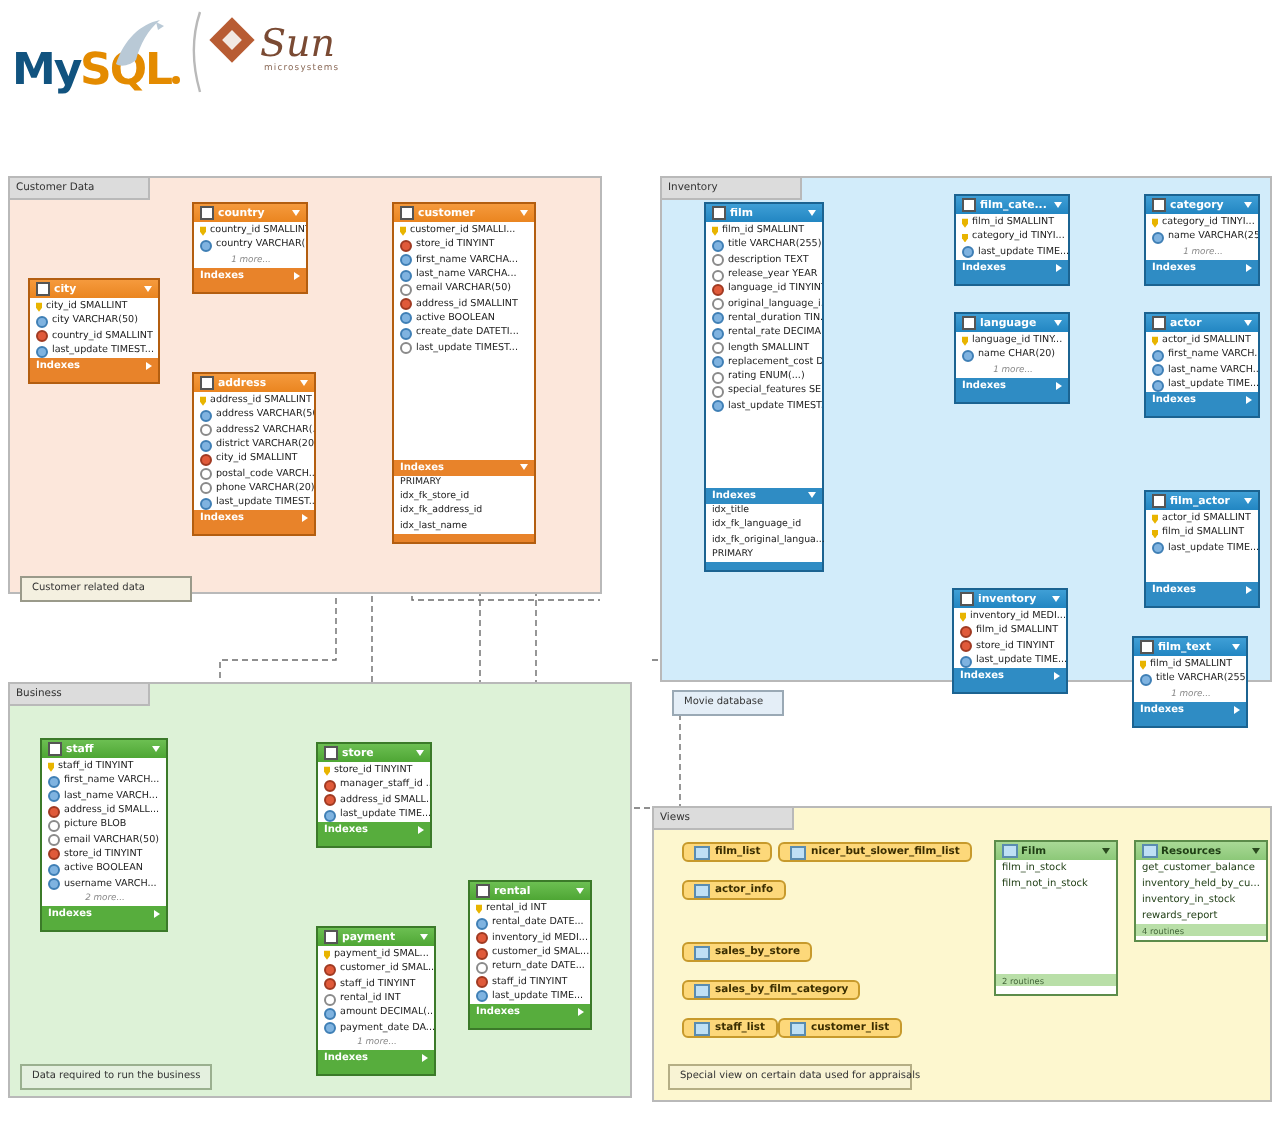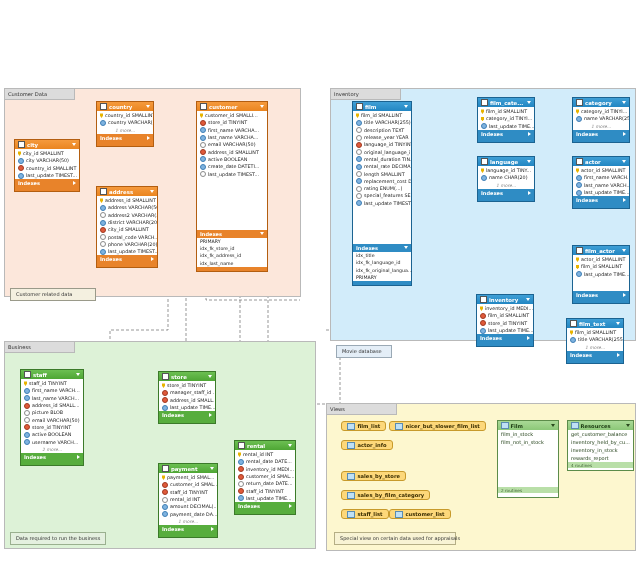--- a/index.html
+++ b/index.html
@@ -106,20 +106,38 @@
   .caret.dark{border-top-color:#2a4a1e;}
 
   
   .conn{position:absolute;pointer-events:none;left:0;top:0;}
 </style>
 </head>
 <body>
 
 <div class="canvas">
 
+  <div class="logo">
+    <svg width="180" height="48" viewBox="0 0 180 48">
+      <g fill="#11537f" font-family="DejaVu Sans, sans-serif" font-weight="bold">
+        <text x="2" y="40" font-size="22" letter-spacing="-1">My</text>
+        <text x="36" y="40" font-size="22" fill="#e48b00" letter-spacing="-1">SQL</text>
+        <circle cx="84" cy="38" r="2" fill="#e48b00"></circle>
+      </g>
+      <path d="M54 30 C58 18 66 10 76 8 C70 13 66 20 64 28 C62 30 57 32 54 30 Z" fill="#b9c9d6"></path>
+      <path d="M74 9 l4 2 -3 2 z" fill="#b9c9d6"></path>
+      <path d="M96 4 C92 16 92 30 96 44" stroke="#b9b9b9" stroke-width="1.2" fill="none"></path>
+      <g transform="translate(104,10)">
+        <rect x="0" y="0" width="16" height="16" fill="#b85c33" transform="rotate(45 8 8)"></rect>
+        <rect x="4.5" y="4.5" width="7" height="7" fill="#f2e9e2" transform="rotate(45 8 8)"></rect>
+      </g>
+      <text x="126" y="26" font-size="19" fill="#7a4a33" font-family="DejaVu Serif, serif" font-style="italic">Sun</text>
+      <text x="128" y="33" font-size="4.4" fill="#8a6a58" font-family="DejaVu Sans, sans-serif" letter-spacing="0.6">microsystems</text>
+    </svg>
+  </div>
 
   <svg class="conn" width="640" height="561">
     <g stroke="#6b6b6b" stroke-width="0.7" fill="none" stroke-dasharray="3,2">
 
       <path d="M118 150 L118 168 L92 168"></path>
 
       <path d="M60 192 L60 232 L96 232"></path>
 
       <path d="M152 222 L178 222 L178 170 L196 170"></path>
 

